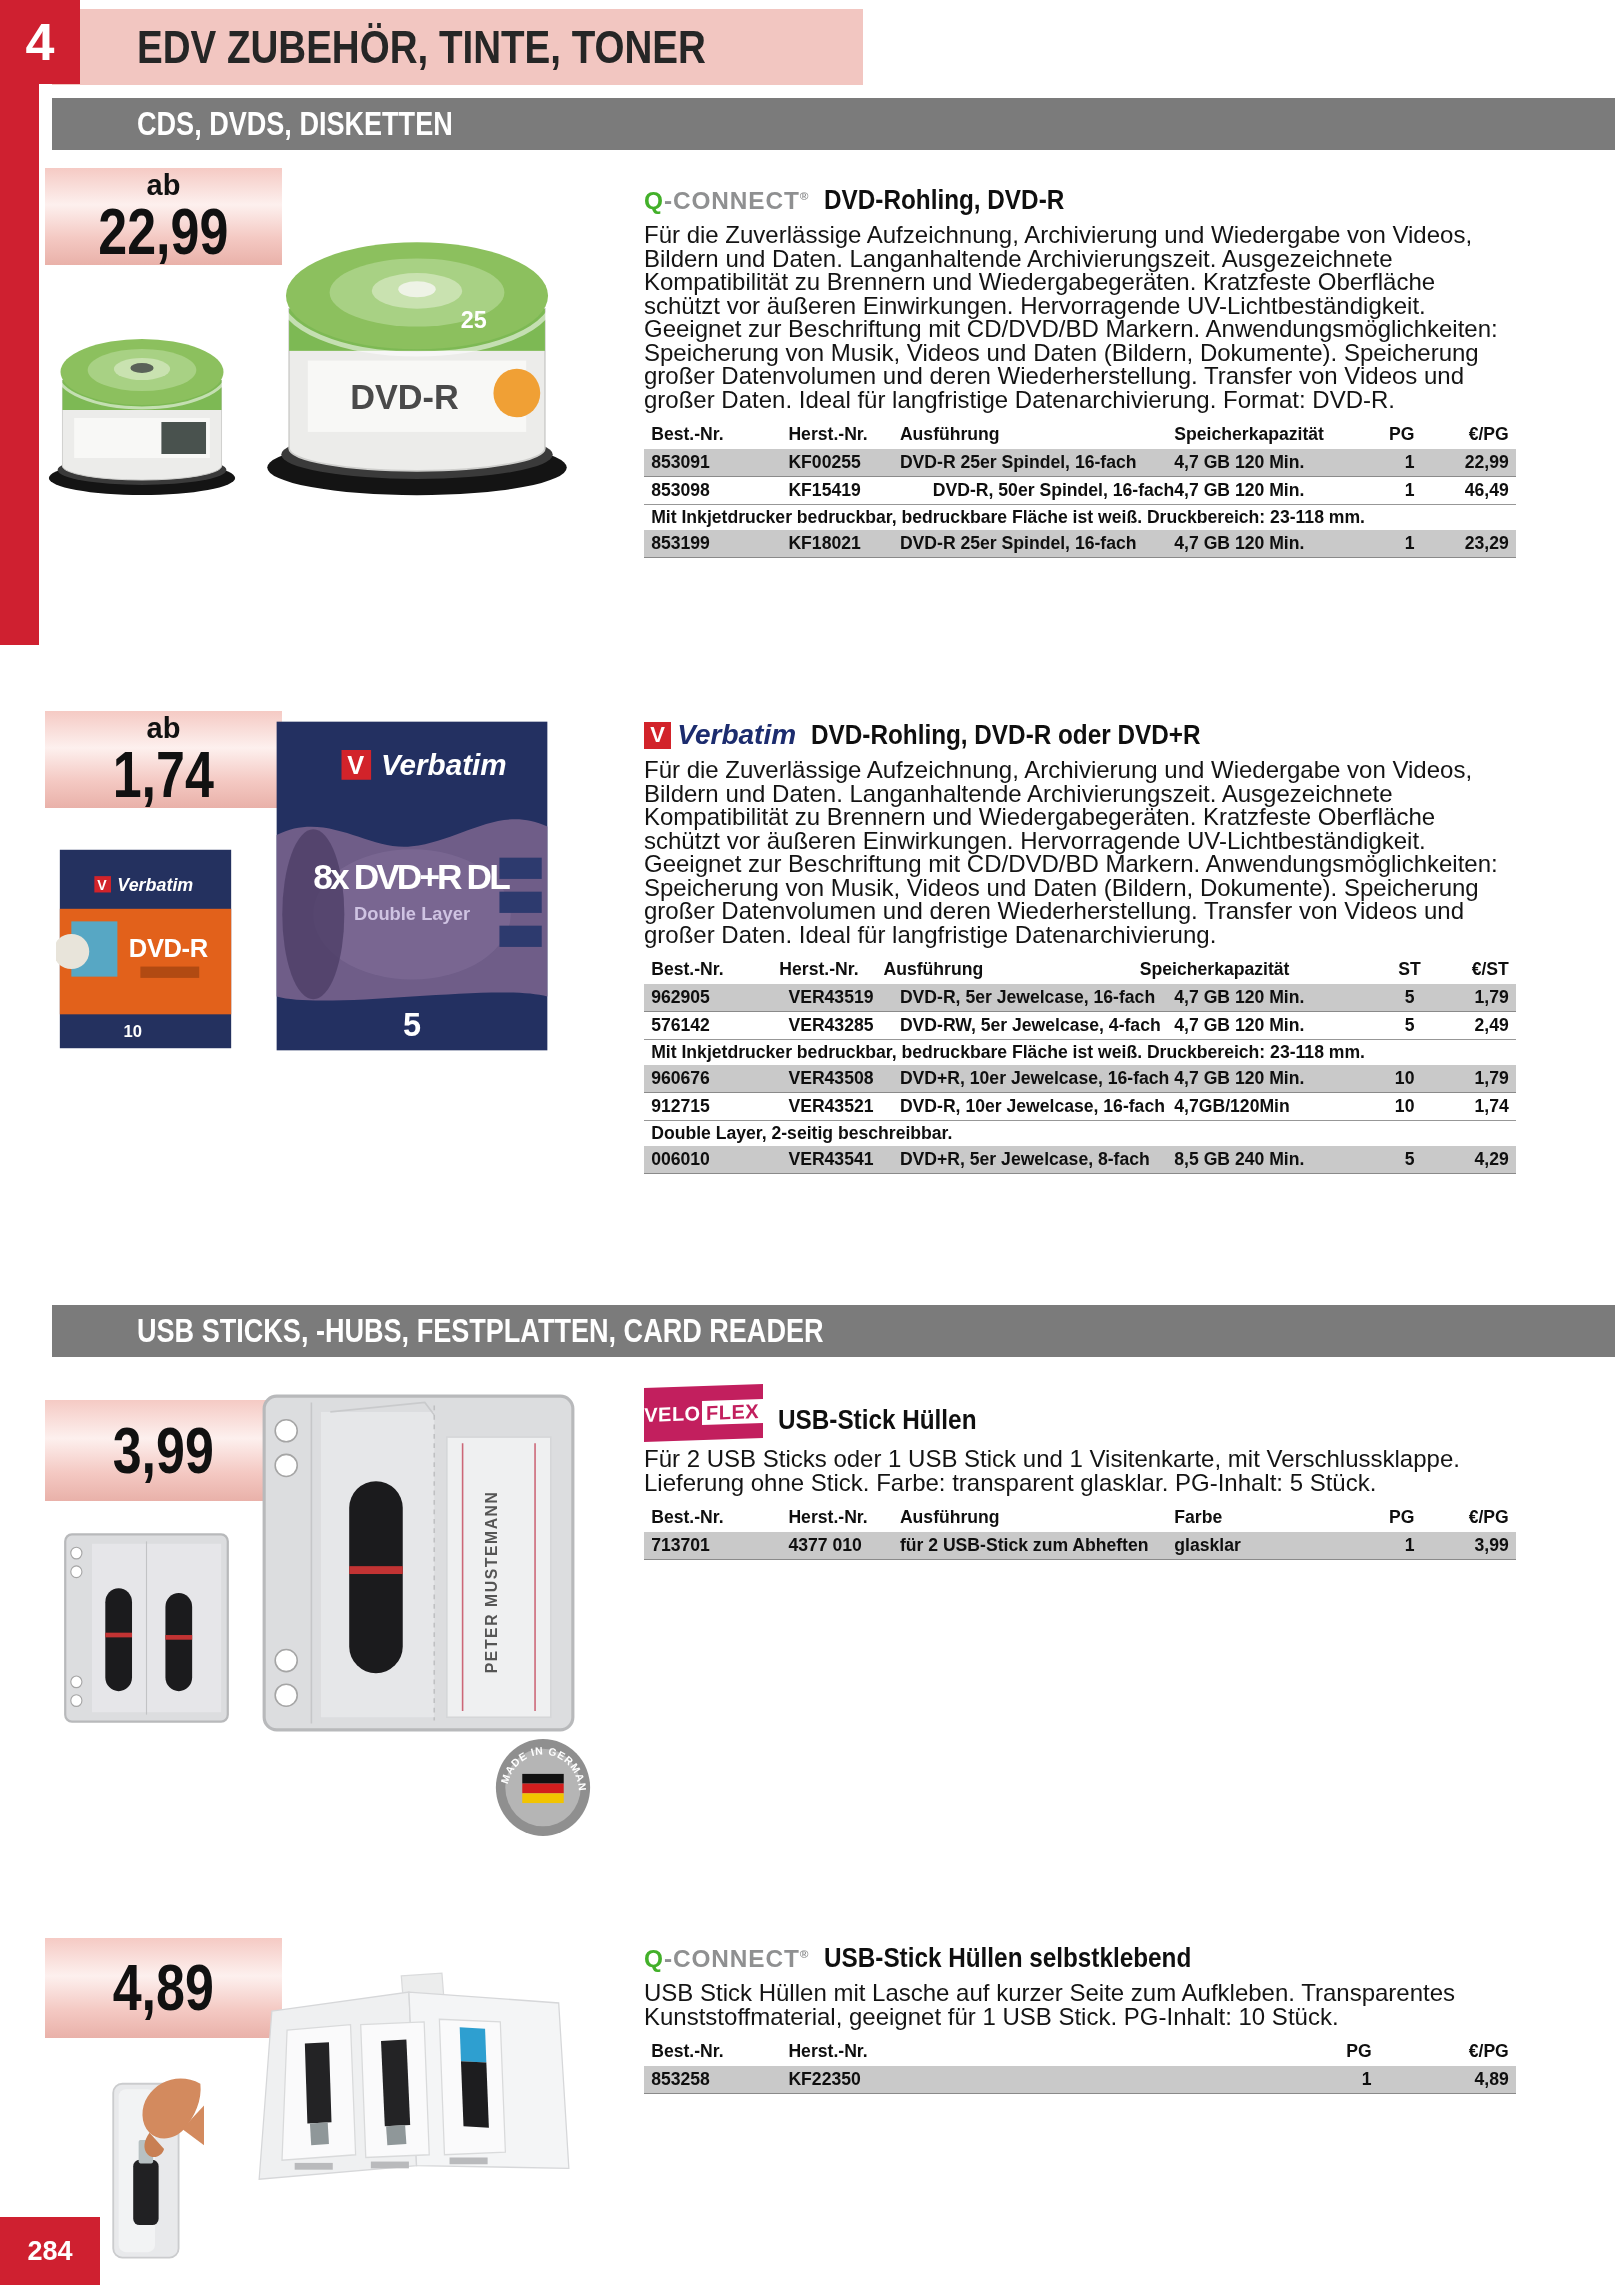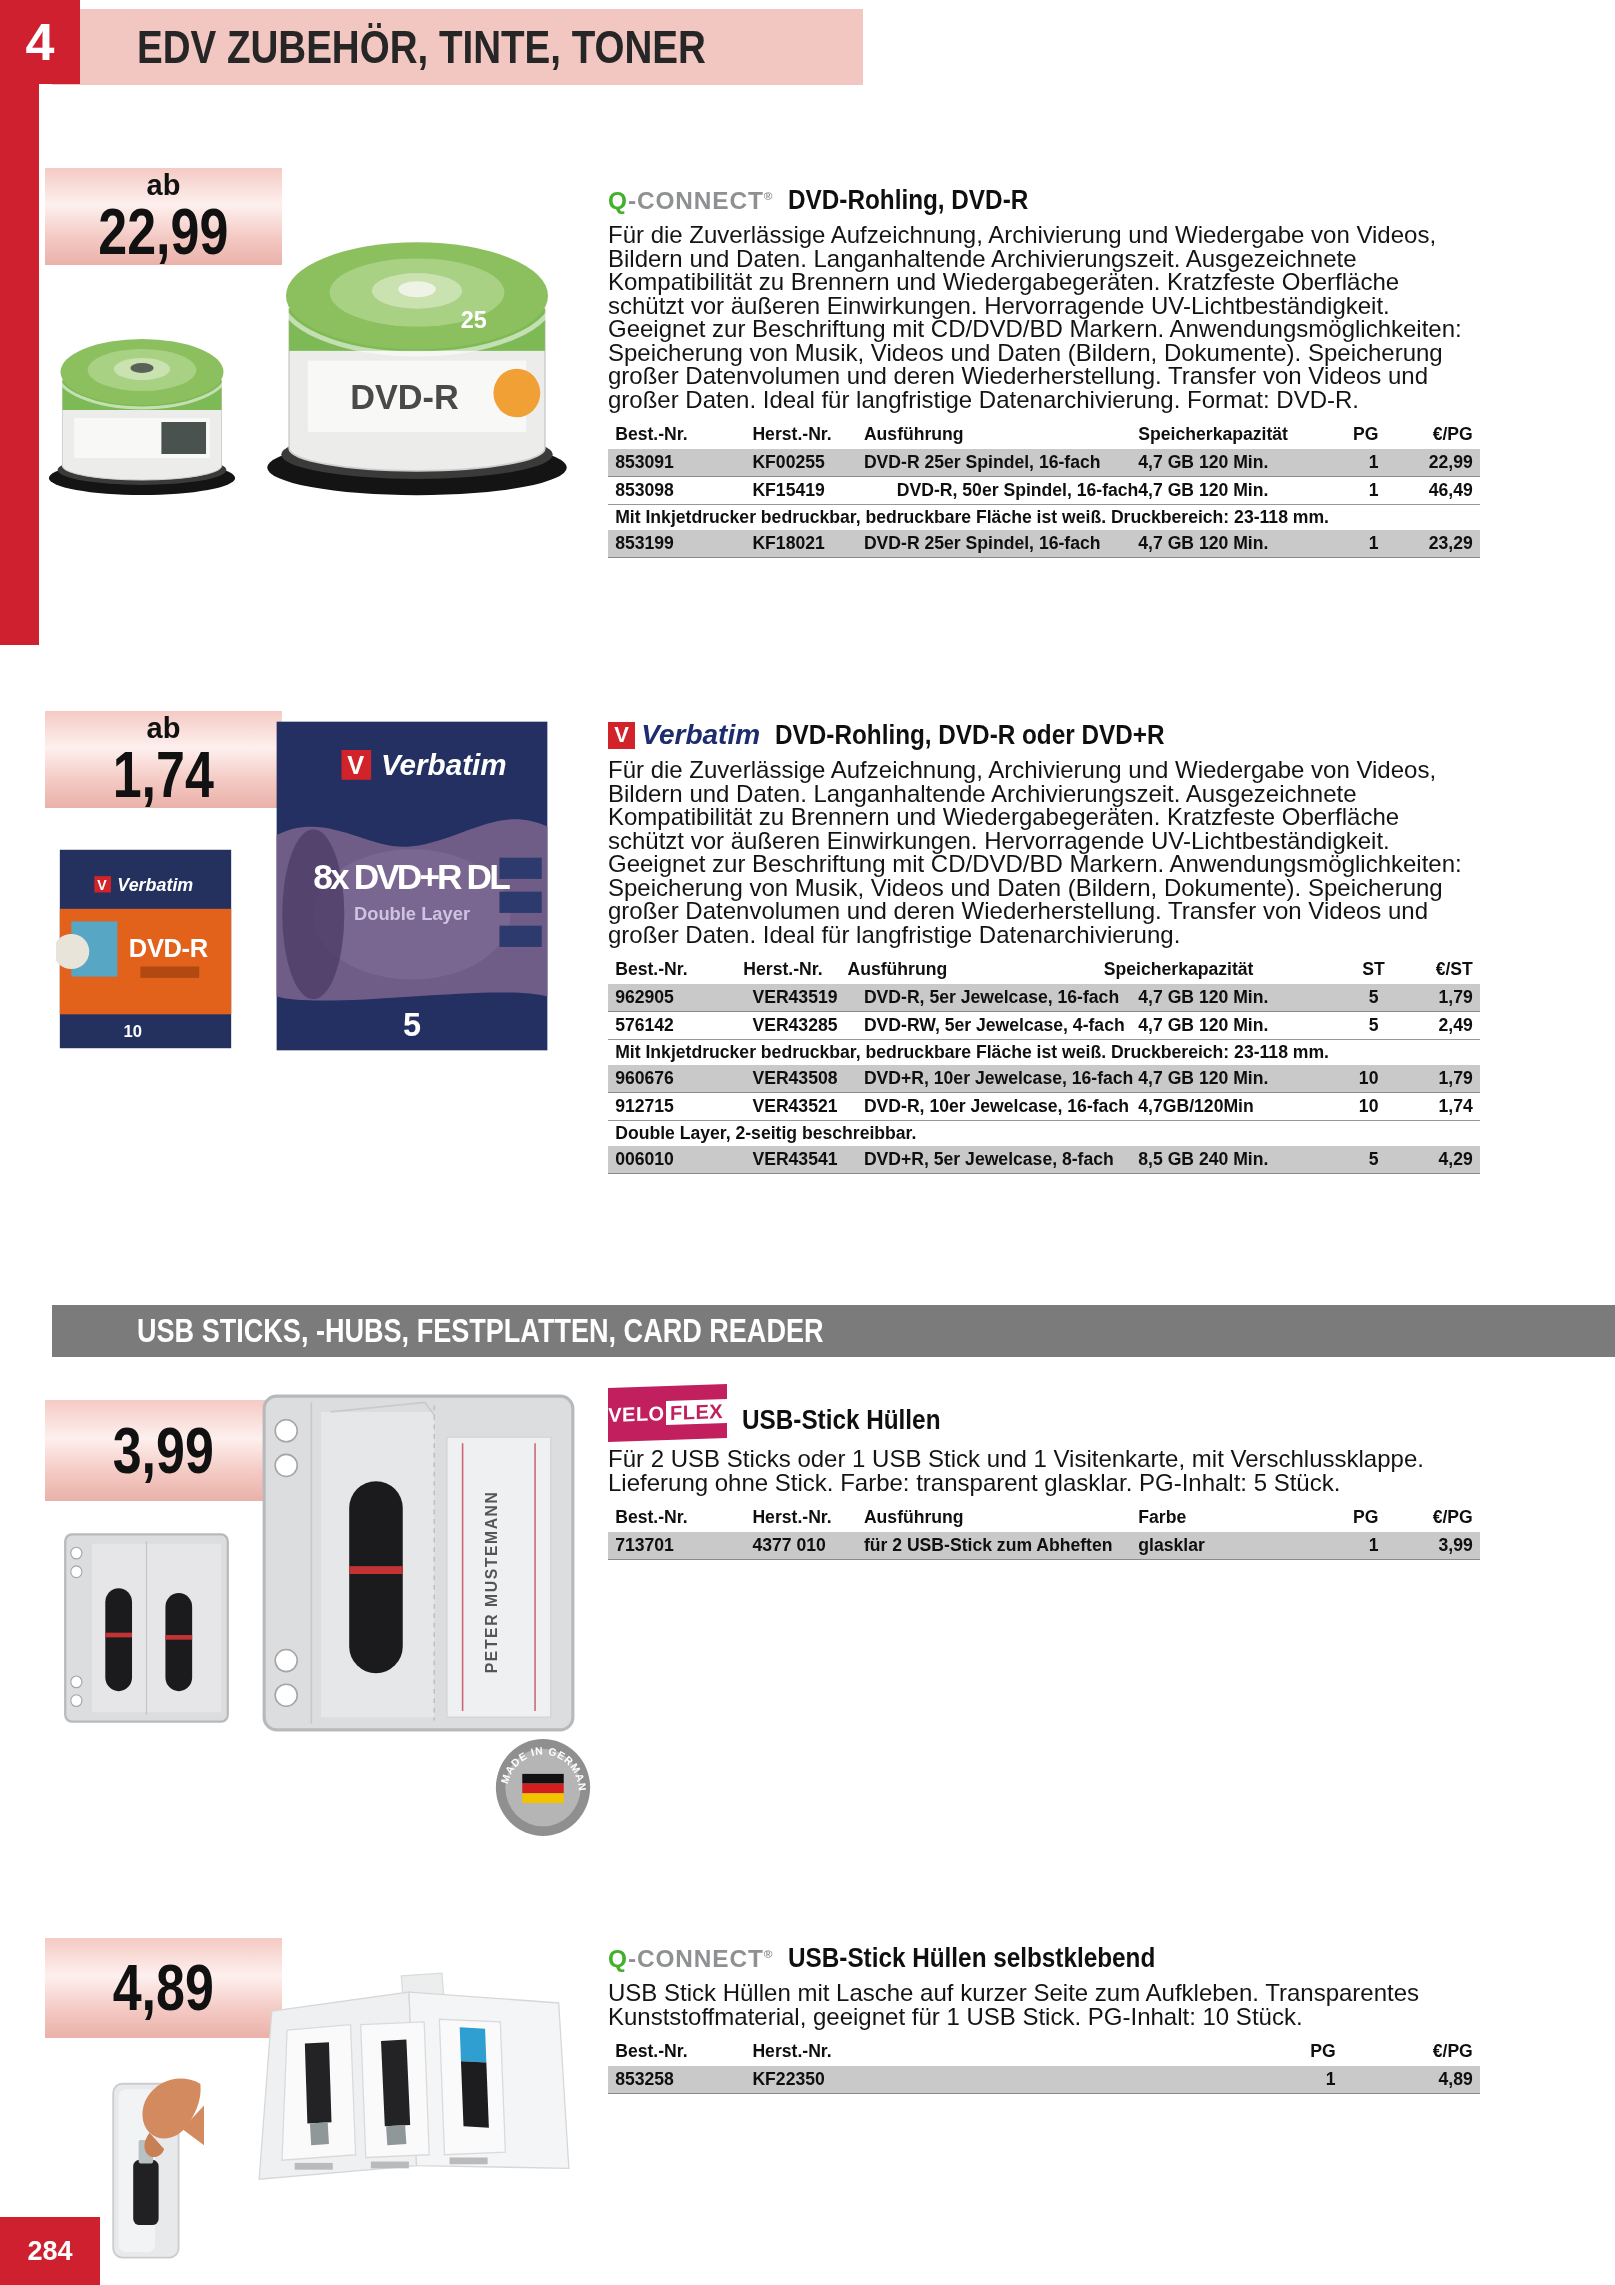--- a/index.html
+++ b/index.html
@@ -22,21 +22,21 @@
   .section-title{margin-left:85px;line-height:52px;font-size:33px;font-weight:bold;color:#ffffff;}
 
   
   .price-badge{position:absolute;left:45px;width:237px;display:flex;flex-direction:column;
     align-items:center;justify-content:center;
     background:linear-gradient(180deg,#f5cac4 0%,#fdf0ee 38%,#f4c9c3 72%,#e9b1a9 100%);}
   .price-prefix{font-size:29px;font-weight:bold;line-height:1.05;color:#111;}
   .price-value{font-size:65px;font-weight:bold;line-height:0.95;color:#111;}
 
   
-  .ptext{position:absolute;left:608px;width:872px;}
+  .ptext{position:absolute;left:644px;width:872px;}
   .brand-line{display:flex;align-items:center;gap:14.5px;}
   .brand-line.bottom{align-items:flex-end;}
   .product-title{font-size:27px;font-weight:bold;color:#0f0f0f;}
   .logo-qconnect{font-size:24.4px;font-weight:bold;color:#8f9091;letter-spacing:0.9px;display:inline-block;}
   .logo-qconnect::first-letter{color:#43b02a;}
   .reg-mark{font-size:11.8px;vertical-align:super;color:#8f9091;font-weight:bold;}
   .logo-verbatim{display:flex;align-items:center;gap:6.3px;}
   .v-mark{width:27px;height:27px;background:#d2232a;color:#fff;font-weight:bold;font-size:22px;
     display:flex;align-items:center;justify-content:center;}
   .verbatim-word{color:#1c2c6e;font-size:28px;font-weight:bold;font-style:italic;}
@@ -67,20 +67,23 @@
 <div class="page">
 
   <div class="chapter-banner">
     <div class="chapter-title"><span class="cond">EDV ZUBEHÖR, TINTE, TONER</span></div>
   </div>
   <div class="chapter-tab">
     <span>4</span>
   </div>
   <div class="left-bar"></div>
 
+  <div class="section-bar" style="top:98px;">
+    <div class="section-title"><span class="cond">CDS, DVDS, DISKETTEN</span></div>
+  </div>
 
   <div class="price-badge" style="top:168px;height:97px;">
     <span class="price-prefix">ab</span>
     <span class="price-value"><span class="cond-c">22,99</span></span>
   </div>
 
   <div class="pimg" style="left:261px;top:192px;width:312px;height:308px;">
     <svg viewBox="0 0 200 190" width="100%" height="100%" preserveAspectRatio="none">
       <ellipse cx="100" cy="170" rx="96" ry="17" fill="#141414"></ellipse>
       <ellipse cx="100" cy="162" rx="87" ry="15" fill="#3a3a3a"></ellipse>

